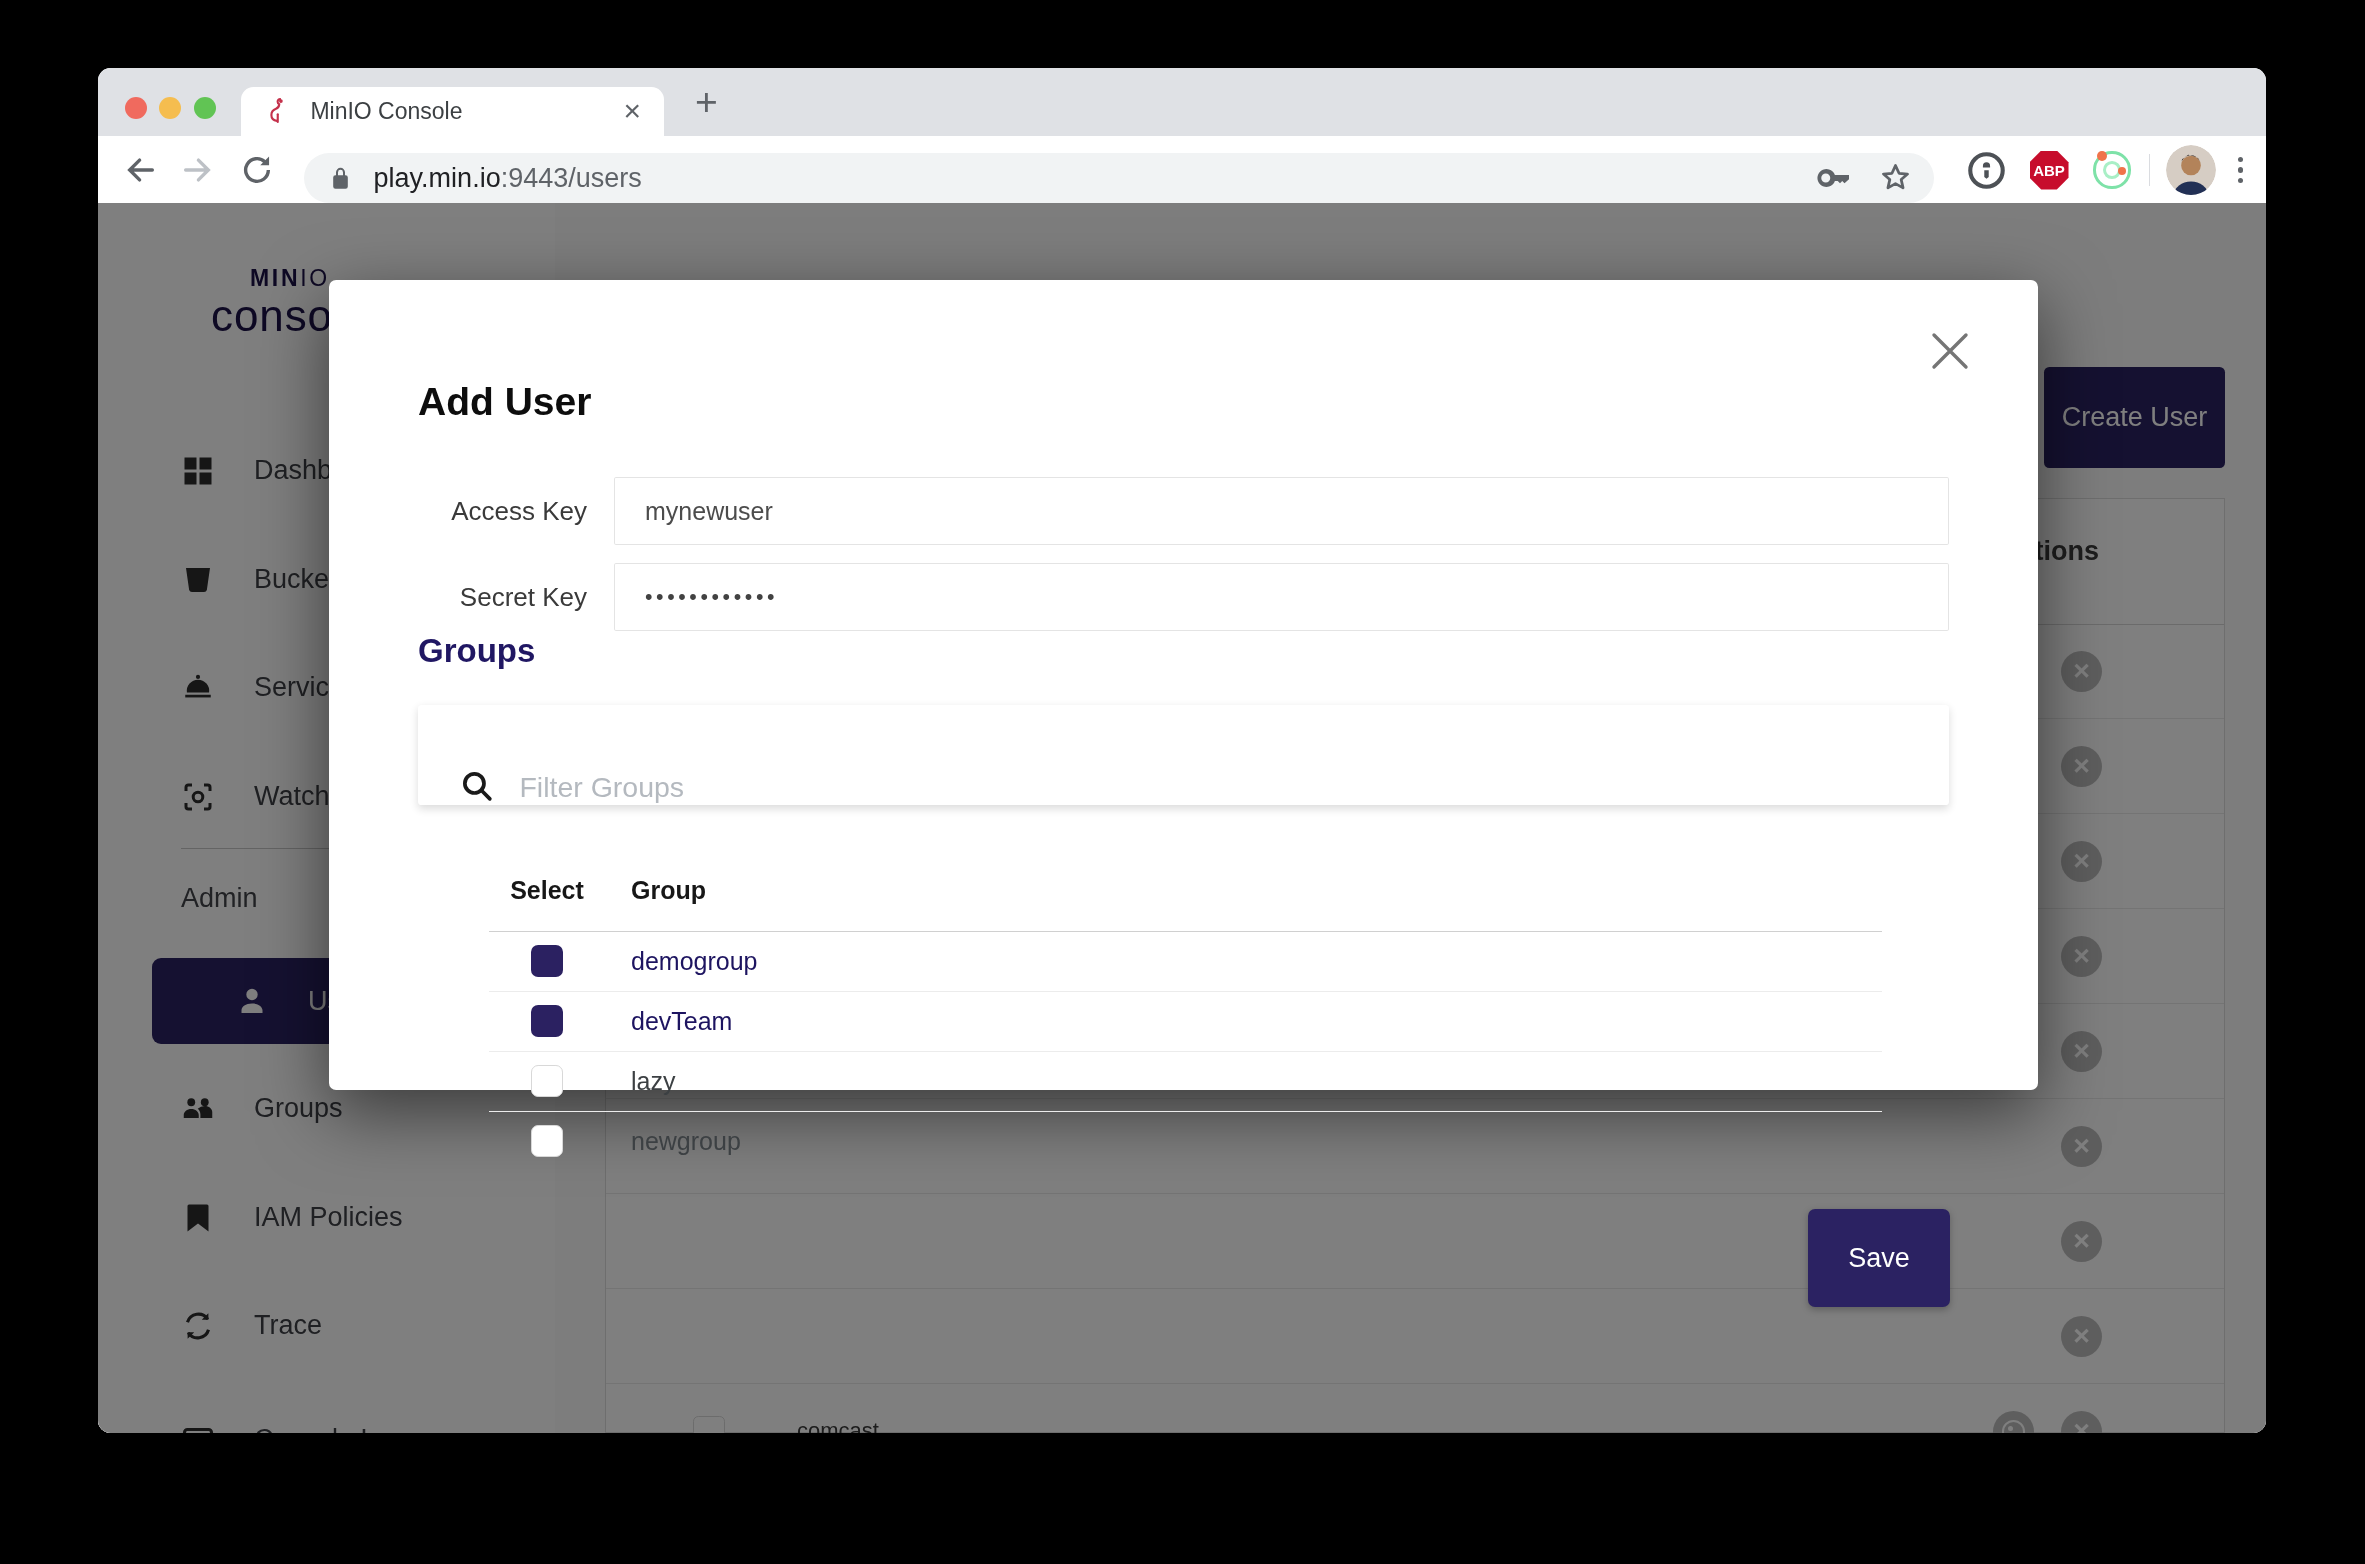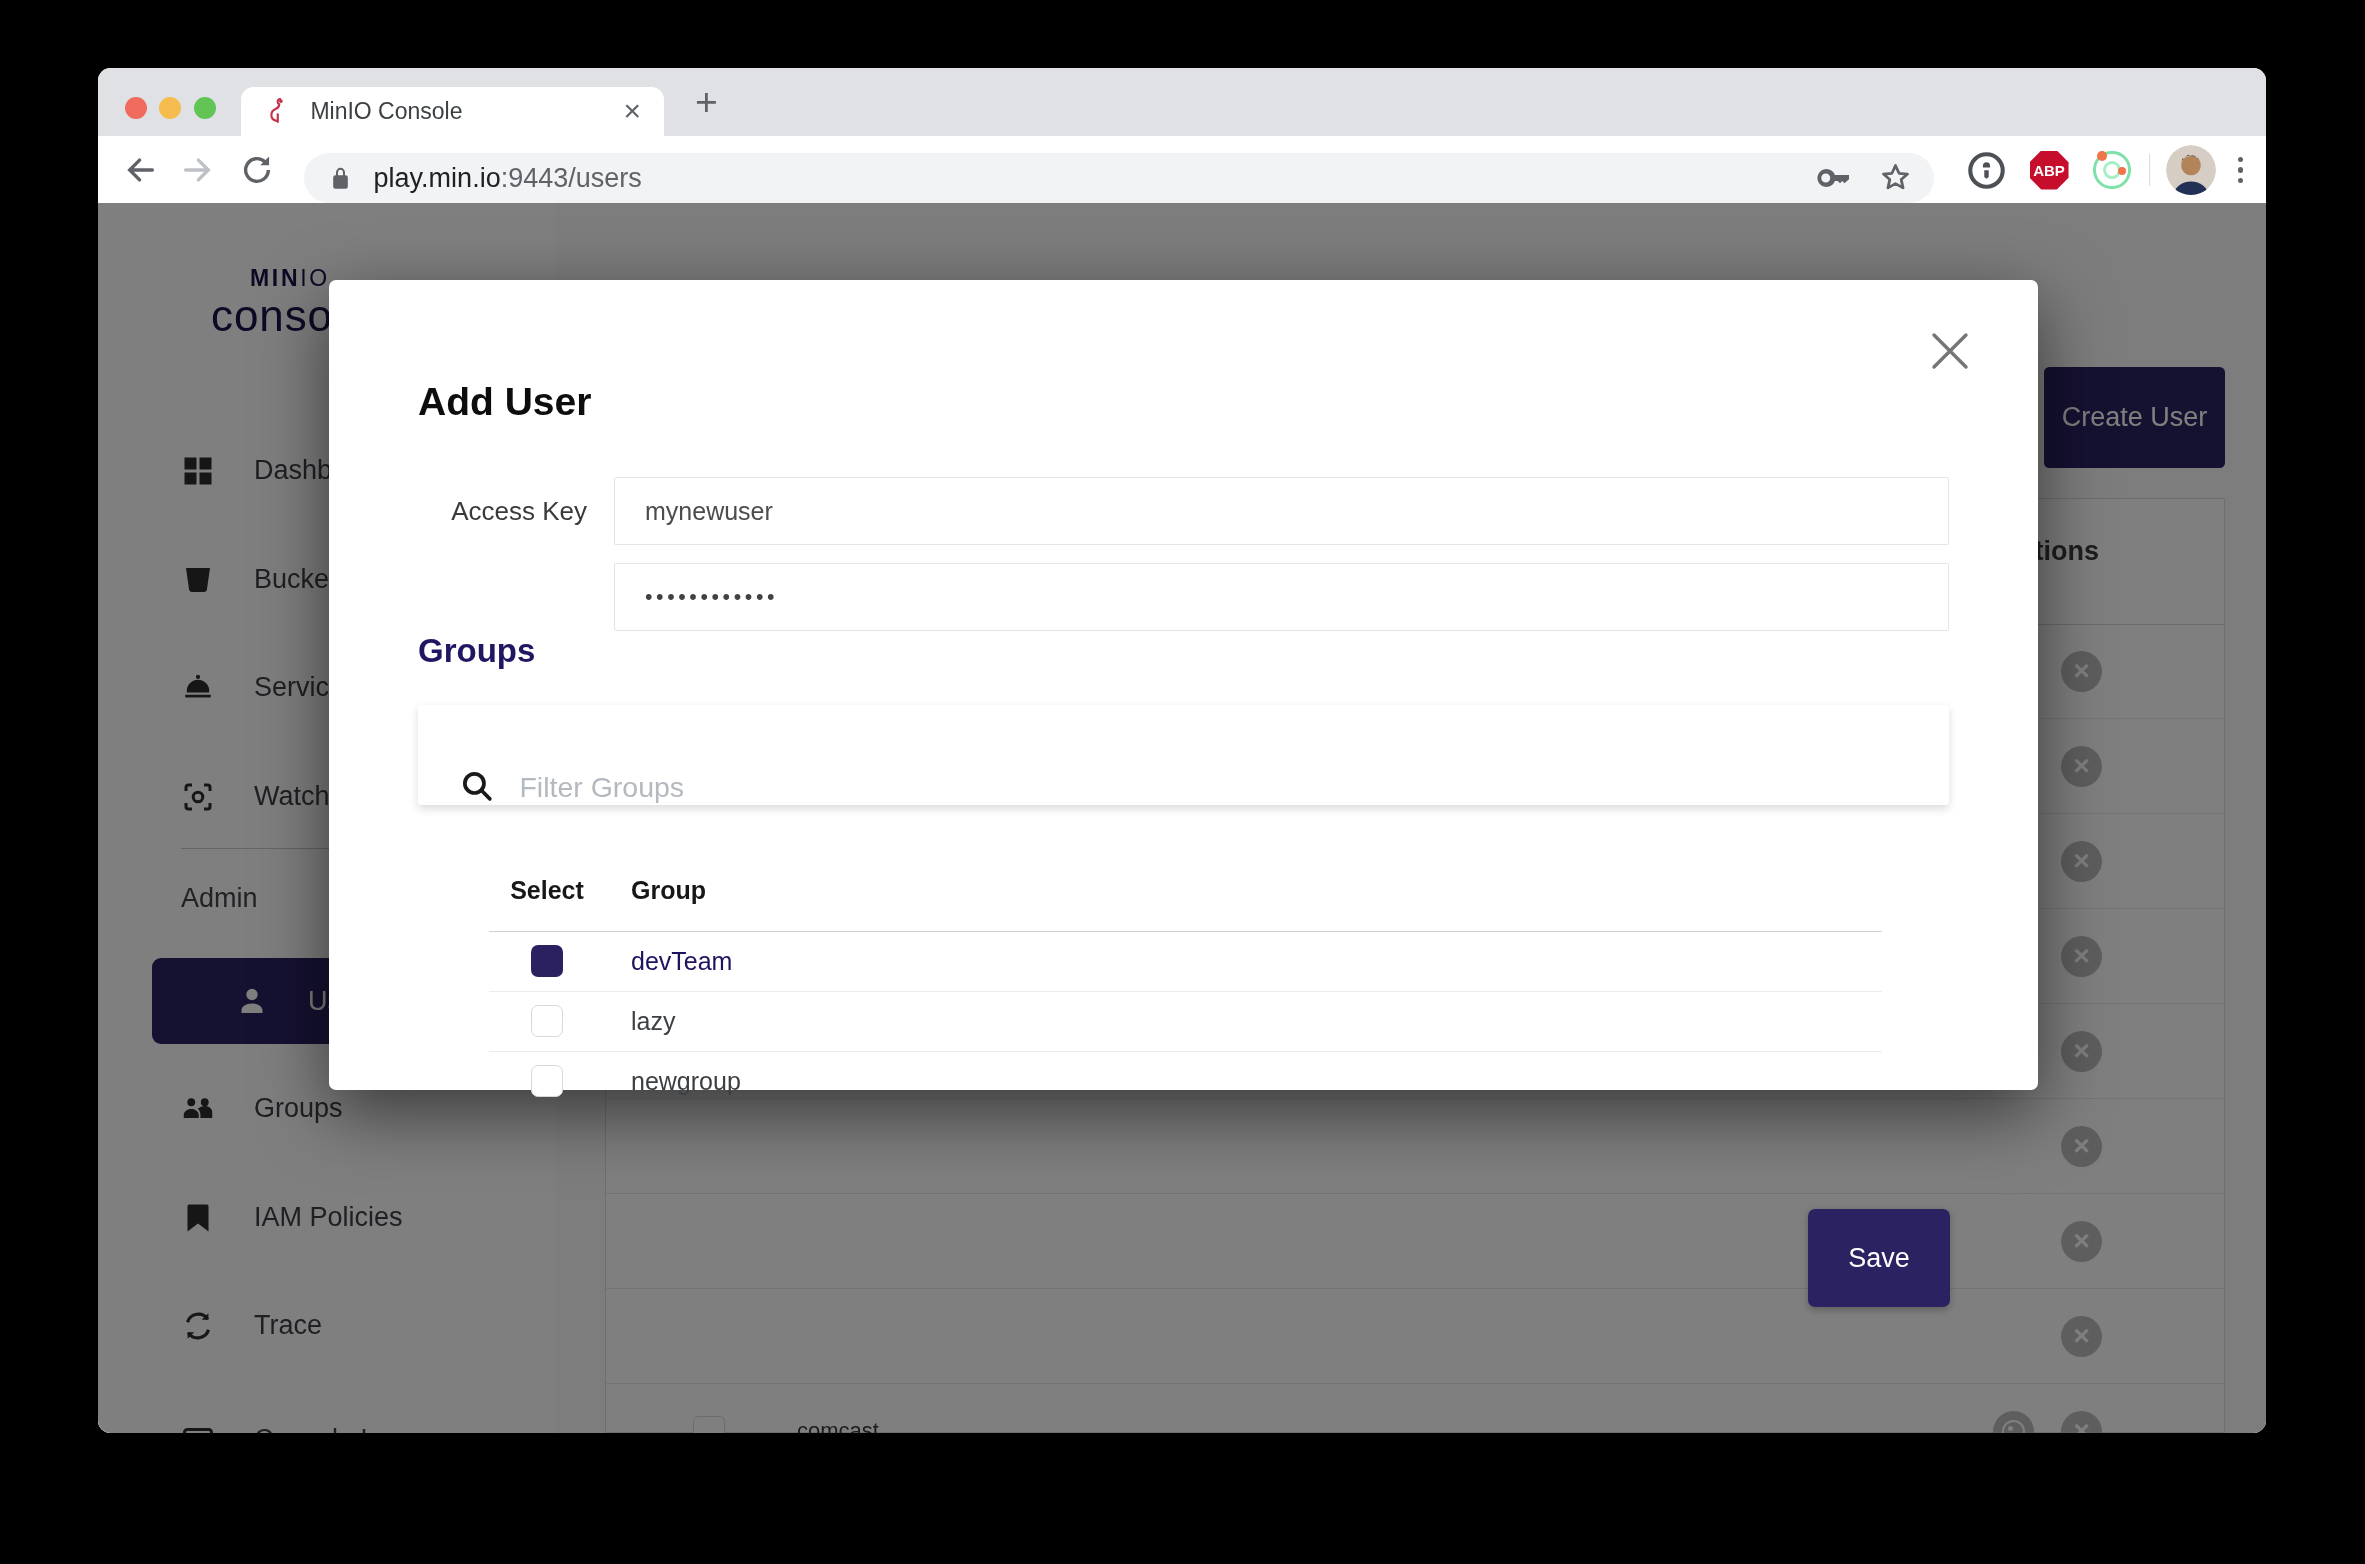--- a/index.html
+++ b/index.html
@@ -378,40 +378,45 @@
             <path d="M4 4l16 16M20 4L4 20" stroke="#757575" stroke-width="1.7" stroke-linecap="round"></path>
           </svg>
       </div>
       <div class="modal-title">Add User</div>
 
       <div class="field-row access">
         <div class="field-label">Access Key</div>
         <input class="field-input" type="text" value="mynewuser" style="">
       </div>
       <div class="field-row secret">
+        <div class="field-label">Secret Key</div>
         <input class="field-input pw" type="text" value="••••••••••••" style="">
       </div>
 
       <div class="groups-heading">Groups</div>
 
       <div class="filter-card">
         <svg class="mag" viewBox="0 0 24 24">
           <circle cx="10" cy="10" r="6.2" fill="none" stroke="#1a1a1a" stroke-width="2.4"></circle>
           <path d="M14.8 14.8L20 20" stroke="#1a1a1a" stroke-width="2.4" stroke-linecap="round"></path>
         </svg>
         <input class="filter-input" type="text" placeholder="Filter Groups" style="">
       </div>
 
       <div class="groups-table">
         <div class="gt-header">
           <div class="gt-select-h">Select</div>
           <div class="gt-group-h">Group</div>
         </div>
         <div class="group-row checked">
           <div class="group-check checked"></div>
+          <div class="group-name">demogroup</div>
+        </div>
+        <div class="group-row checked">
+          <div class="group-check checked"></div>
           <div class="group-name">devTeam</div>
         </div>
         <div class="group-row">
           <div class="group-check"></div>
           <div class="group-name">lazy</div>
         </div>
         <div class="group-row">
           <div class="group-check"></div>
           <div class="group-name">newgroup</div>
         </div>

